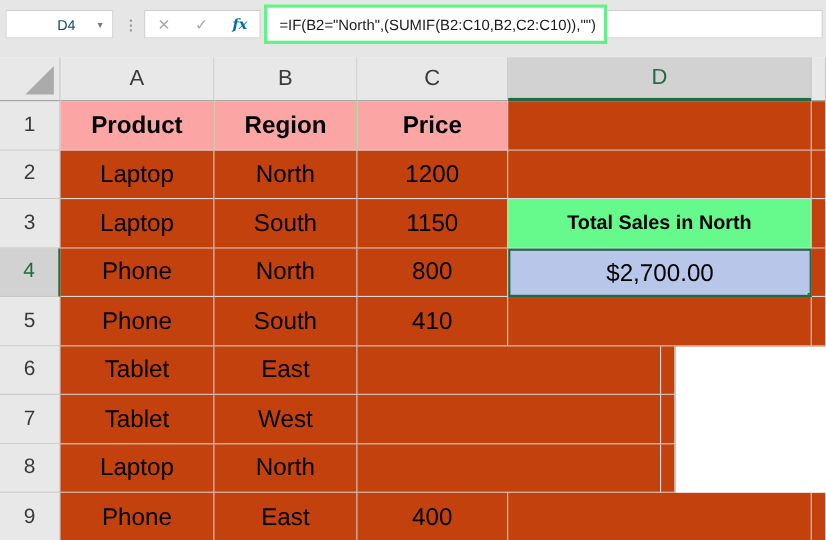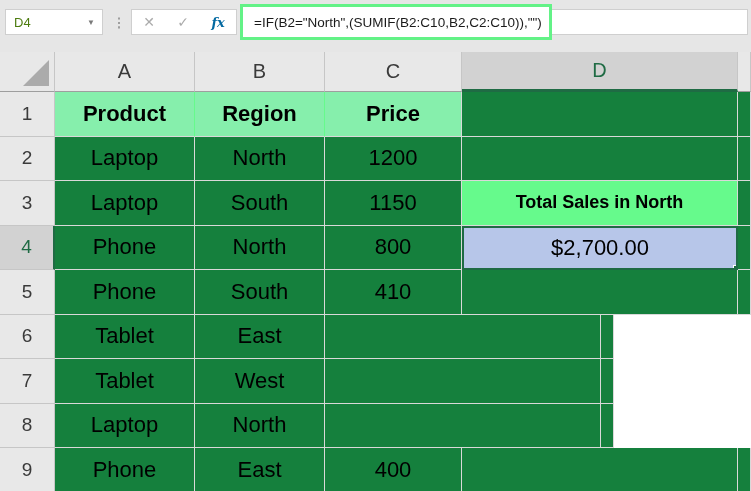--- a/index.html
+++ b/index.html
@@ -9,21 +9,21 @@
     background:#ffffff; font-family:"Liberation Sans", sans-serif;
     -webkit-font-smoothing:antialiased;
   }
 
   
   .topbar { position:absolute; left:0; top:0; width:751px; height:52px; background:#e6e6e6; }
   .name-box {
     position:absolute; left:5px; top:9px; width:98px; height:26px;
     background:#fff; border:1px solid #cfcfcf; display:flex; align-items:center;
   }
-  .name-box .nb-text { flex:1; padding-left:8px; font-size:13px; color:#4d7c0f; }
+  .name-box .nb-text { flex:1; padding-left:8px; font-size:13px; color:#0c4a6e;margin-left:38px; }
   .name-box .nb-arrow { font-size:8px; color:#7a7a7a; padding-right:7px; }
   .dots-sep {
     position:absolute; left:112px; top:9px; height:26px; width:14px;
     display:flex; align-items:center; justify-content:center;
     color:#9a9a9a; font-size:13px; font-weight:bold; letter-spacing:0;
   }
   .fx-strip {
     position:absolute; left:131px; top:9px; width:106px; height:26px;
     background:#fff; border:1px solid #cfcfcf;
     display:flex; align-items:center; justify-content:space-around;
@@ -65,24 +65,24 @@
   .rh {
     width:55px; background:#e8e8e8; border-right:1px solid #c6c6c6; border-bottom:1px solid #c6c6c6;
     display:flex; align-items:center; justify-content:center;
     font-size:19px; color:#3a3a3a; flex:none;
   }
   .rh.sel { background:#d2d2d2; color:#1f6b44; border-right:2px solid #1f6b44; }
 
   .cell {
     border-right:1px solid #d9d9d9; border-bottom:1px solid #d9d9d9;
     display:flex; align-items:center; justify-content:center;
-    font-size:22px; color:#000; background:#15803d; flex:none; white-space:nowrap; overflow:hidden;
+    font-size:22px; color:#000; background:#c2410c; flex:none; white-space:nowrap; overflow:hidden;
   }
   .w-a { width:140px; } .w-b { width:130px; } .w-c { width:137px; } .w-d { width:276px; } .w-e { width:13px; }
-  .green { background:#86efac; border-right-color:#66fa8c; }
+  .green { background:#fca5a5; border-right-color:#66fa8c; }
   .bold { font-weight:bold; }
   .cell.d-label { background:#66fa8c; font-weight:bold; font-size:18px; }
   .cell.selected {
     position:relative; background:#b7c6e9; border:2px solid #1f6b44; z-index:2;
   }
   .fill-handle {
     position:absolute; right:-4px; bottom:-4px; width:7px; height:7px;
     background:#1f6b44; border:1px solid #ffffff; z-index:3;
   }
 </style>

